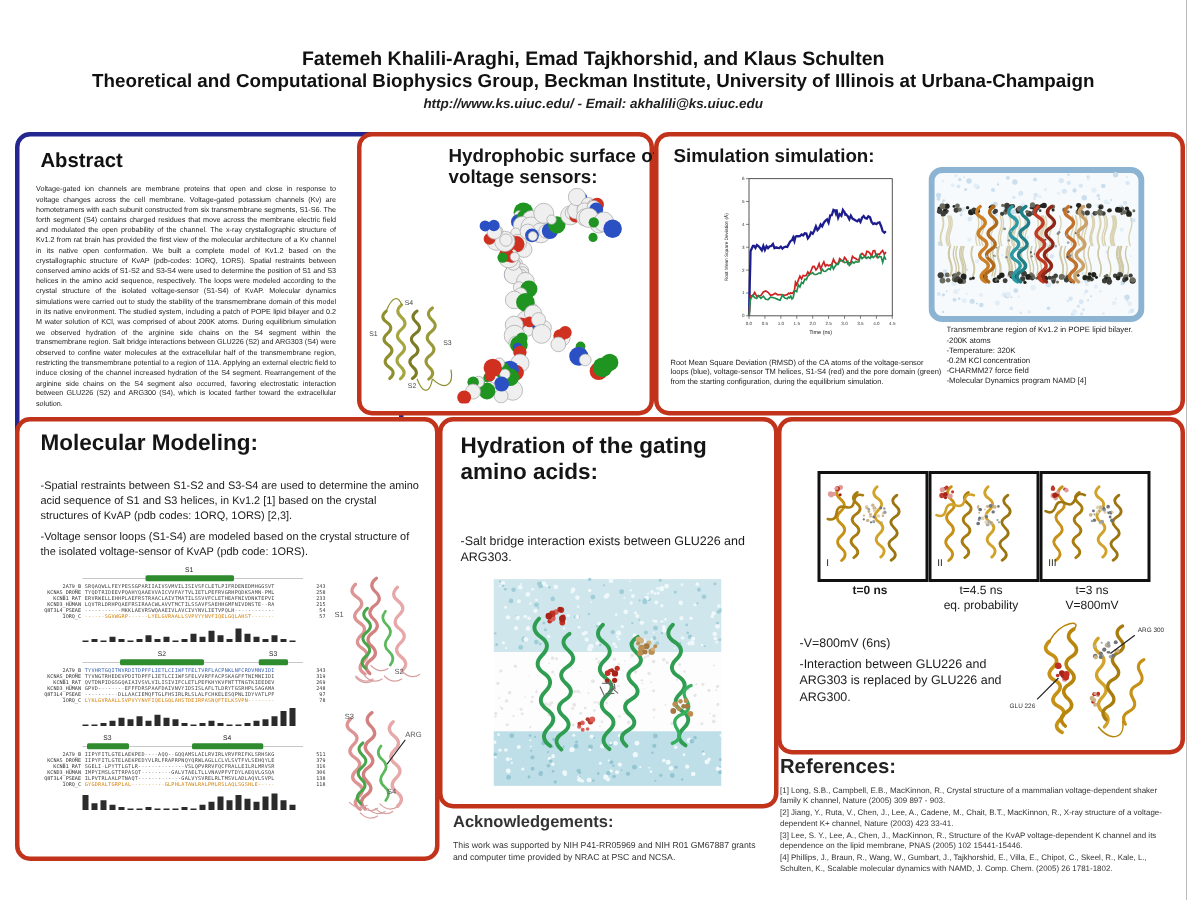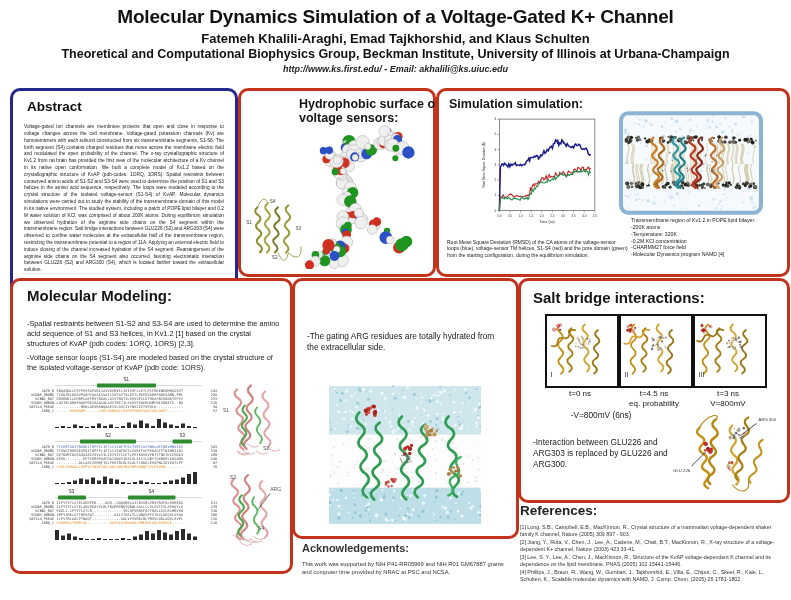--- a/index.html
+++ b/index.html
@@ -34,26 +34,25 @@
   .arow .ar{margin-left:auto;width:26px;text-align:right;font:6.8px "DejaVu Sans Mono",monospace;color:#333;}
   .ahist{display:flex;align-items:flex-end;gap:4px;height:26px;margin:4px 0 0 72px;}
   .ahist span{display:inline-block;width:8px;background:#2b2b2b;}
   svg text{font-family:"Liberation Sans",sans-serif;}
 </style>
 </head>
 <body>
 
 <div class="poster">
 
-  <div class="abs hdr-title">Molecular Dynamics Simulation of a Voltage-Gated K+ Channel</div>
   <div class="abs hdr-authors">Fatemeh Khalili-Araghi,  Emad Tajkhorshid, and Klaus Schulten</div>
   <div class="abs hdr-affil">Theoretical and Computational Biophysics Group, Beckman Institute, University of Illinois at Urbana-Champaign</div>
-  <div class="abs hdr-links">http://www.ks.first.edu/      - Email: akhalili@ks.uiuc.edu</div>
+  <div class="abs hdr-links">http://www.ks.uiuc.edu/      - Email: akhalili@ks.uiuc.edu</div>
 
-  <div class="box navy" style="left:10px;top:88px;width:222px;height:220px;">
+  <div class="box navy" style="left:10px;top:88px;width:222px;height:220px;padding-left:31px;">
     <div class="abs" style="left:14px;top:8px;font-size:13.5px;font-weight:700;">Abstract</div>
     <div class="abs" style="left:11px;top:32px;width:200px;height:178px;overflow:hidden;">
       <div class="s50 just" style="font-size:9.6px;line-height:1.42;color:#1c1c1c;">Voltage-gated ion channels are membrane proteins that open and close in response to voltage changes across the cell membrane. Voltage-gated potassium channels (Kv) are homotetramers with each subunit constructed from six transmembrane segments, S1-S6. The forth segment (S4) contains charged residues that move across the membrane electric field and modulated the open probability of the channel. The x-ray crystallographic structure of Kv1.2 from rat brain has provided the first view of the molecular architecture of a Kv channel in its native open conformation. We built a complete model of Kv1.2 based on the crystallographic structure of KvAP (pdb-codes: 1ORQ, 1ORS). Spatial restraints between conserved amino acids of S1-S2 and S3-S4 were used to determine the position of S1 and S3 helices in the amino acid sequence, respectively. The loops were modeled according to the crystal structure of the isolated voltage-sensor (S1-S4) of KvAP. Molecular dynamics simulations were carried out to study the stability of the transmembrane domain of this model in its native environment. The studied system, including a patch of POPE lipid bilayer and 0.2 M water solution of KCl, was comprised of about 200K atoms. During equilibrium simulation we observed hydration of the arginine side chains on the S4 segment within the transmembrane region. Salt bridge interactions between GLU226 (S2) and ARG303 (S4) were observed to confine water molecules at the extracellular half of the transmembrane region, restricting the transmembrane potential to a region of 11A. Applying an external electric field to induce closing of the channel increased hydration of the S4 segment. Rearrangement of the arginine side chains on the S4 segment also occurred, favoring electrostatic interaction between GLU226 (S2) and ARG300 (S4), which is located farther toward the extracellular solution.</div>
     </div>
   </div>
 
   <div class="box red" style="left:238px;top:88px;width:192px;height:183px;">
     <div class="abs sec-title" style="left:10px;top:6px;width:165px;margin-left:48px;">Hydrophobic surface of the voltage sensors:</div>
     <svg class="abs" style="left:46px;top:26px;" width="142" height="152" viewBox="0 0 135 155">
         <g>
@@ -951,21 +950,22 @@
           <path d="M22,74 q6,6 12,2" fill="none" stroke="#d8a0a0" stroke-width="0.8"></path>
         </g>
       <line x1="52" y1="26" x2="40" y2="42" stroke="#222" stroke-width="0.7"></line>
       <text x="12" y="12" font-size="5" fill="#555">S3</text>
       <text x="40" y="62" font-size="5" fill="#555">S4</text>
       <text x="52" y="24" font-size="5" fill="#555">ARG</text>
     </svg>
   </div>
 
   <div class="box red" style="left:292px;top:278px;width:221px;height:255px;">
-    <div class="abs bullets" style="left:12px;top:50px;width:198px;">-The gating ARG residues are totally hydrated from the extracellular side.</div>
+    <div class="abs big-title" style="left:12px;top:8px;width:190px;">Hydration of the gating amino acids:</div>
+    <div class="abs bullets" style="left:12px;top:74px;width:198px;">-Salt bridge interaction exists between GLU226 and ARG303.</div>
     <svg class="abs" style="left:34px;top:104px;" width="152" height="140" viewBox="0 0 150 136">
         <g>
           <rect x="0" y="0" width="150" height="48" fill="#cfe6ec"></rect>
           <rect x="0" y="100" width="150" height="36" fill="#bfdfe8"></rect>
           <rect x="0" y="48" width="150" height="52" fill="#fdfdfd"></rect>
           <circle cx="36.4" cy="37.7" r="1.1" fill="#eff8fa"></circle>
           <circle cx="107.1" cy="15.3" r="1.3" fill="#eff8fa"></circle>
           <circle cx="23.4" cy="25.7" r="1.2" fill="#eff8fa"></circle>
           <circle cx="33.1" cy="3.0" r="1.6" fill="#eff8fa"></circle>
           <circle cx="46.7" cy="26.2" r="1.1" fill="#9fcdd8"></circle>
@@ -1429,21 +1429,20 @@
         </g>
       </svg>
   </div>
 
   <div class="abs ack-title" style="left:302px;top:542px;">Acknowledgements:</div>
   <div class="abs" style="left:302px;top:560px;width:212px;height:34px;overflow:hidden;">
     <div class="s50" style="font-size:11.6px;line-height:1.3;color:#333;">This work was supported by NIH P41-RR05969 and NIH R01 GM67887 grants and computer time provided by NRAC at PSC and NCSA.</div>
   </div>
 
   <div class="box red" style="left:518px;top:278px;width:266px;height:219px;">
-    <div class="abs big-title" style="left:12px;top:8px;">Salt bridge interactions:</div>
     <div class="panel" style="left:24px;top:33px;width:70px;height:70px;">
       <svg width="66" height="66" viewBox="0 0 70 68">
           <g>
             <path d="M14,8 q-5.2,4.3 0,8.7 q5.2,4.3 0,8.7 q-5.2,4.3 0,8.7 q5.2,4.3 0,8.7 q-5.2,4.3 0,8.7 q5.2,4.3 0,8.7" fill="none" stroke="#c79016" stroke-width="2" stroke-linecap="round" transform="rotate(-1 14 8)"></path>
             <path d="M26,12 q-5.2,3.8 0,7.7 q5.2,3.8 0,7.7 q-5.2,3.8 0,7.7 q5.2,3.8 0,7.7 q-5.2,3.8 0,7.7 q5.2,3.8 0,7.7" fill="none" stroke="#a87c0e" stroke-width="2" stroke-linecap="round" transform="rotate(3 26 12)"></path>
             <path d="M40,8 q-5.2,4.2 0,8.3 q5.2,4.2 0,8.3 q-5.2,4.2 0,8.3 q5.2,4.2 0,8.3 q-5.2,4.2 0,8.3 q5.2,4.2 0,8.3" fill="none" stroke="#d2a32a" stroke-width="2" stroke-linecap="round" transform="rotate(-3 40 8)"></path>
             <path d="M54,14 q-5.2,3.8 0,7.7 q5.2,3.8 0,7.7 q-5.2,3.8 0,7.7 q5.2,3.8 0,7.7 q-5.2,3.8 0,7.7 q5.2,3.8 0,7.7" fill="none" stroke="#9c7410" stroke-width="2" stroke-linecap="round" transform="rotate(5 54 14)"></path>
             <path d="M30,14 q-4.4,3.8 0,7.5 q4.4,3.8 0,7.5 q-4.4,3.8 0,7.5 q4.4,3.8 0,7.5" fill="none" stroke="#a87c0e" stroke-width="1.8" stroke-linecap="round" transform="rotate(56 30 14)"></path>
             <circle cx="9.5" cy="13.1" r="1.6" fill="#e09a9a"></circle>
             <circle cx="14.1" cy="8.5" r="1.6" fill="#e09a9a"></circle>
@@ -1571,33 +1570,33 @@
             <circle cx="48.4" cy="27.0" r="0.8" fill="#6f757a"></circle>
             <circle cx="41.4" cy="22.7" r="1.3" fill="#cbb289"></circle>
             <circle cx="46.4" cy="22.1" r="1.3" fill="#6f757a"></circle>
             <circle cx="42.2" cy="32.7" r="1.3" fill="#9aa0a6"></circle>
             <circle cx="47.8" cy="26.0" r="0.8" fill="#6f757a"></circle>
             <circle cx="36.0" cy="25.1" r="1.0" fill="#6f757a"></circle>
           </g>
         <text x="4" y="64" font-size="7" fill="#222">III</text>
         </svg>
     </div>
-    <div class="pcap" style="left:24px;top:108px;width:70px;">
+    <div class="pcap" style="left:24px;top:108px;width:70px;font-weight:bold;">
       <div>t=0  ns</div>
         <div></div>
     </div>
     <div class="pcap" style="left:98px;top:108px;width:70px;">
       <div>t=4.5 ns</div>
         <div>eq. probability</div>
     </div>
     <div class="pcap" style="left:172px;top:108px;width:70px;">
       <div>t=3 ns</div>
         <div>V=800mV</div>
     </div>
-    <div class="abs bullets" style="left:12px;top:129px;width:136px;text-align:center;">-V=800mV  (6ns)</div>
+    <div class="abs bullets" style="left:12px;top:142px;width:136px;">-V=800mV  (6ns)</div>
     <div class="abs bullets" style="left:12px;top:156px;width:136px;">-Interaction between GLU226 and ARG303 is replaced by GLU226 and ARG300.</div>
     <svg class="abs" style="left:148px;top:128px;" width="114" height="88" viewBox="0 0 112 86">
       <g>
           <path d="M30,18 q-6,4.3 0,8.6 q6,4.3 0,8.6 q-6,4.3 0,8.6 q6,4.3 0,8.6 q-6,4.3 0,8.6 q6,4.3 0,8.6 q-6,4.3 0,8.6" fill="none" stroke="#c79016" stroke-width="2.4" stroke-linecap="round" transform="rotate(-8 30 18)"></path>
           <path d="M46,10 q-6,4.6 0,9.1 q6,4.6 0,9.1 q-6,4.6 0,9.1 q6,4.6 0,9.1 q-6,4.6 0,9.1 q6,4.6 0,9.1 q-6,4.6 0,9.1" fill="none" stroke="#b8860b" stroke-width="2.4" stroke-linecap="round" transform="rotate(5 46 10)"></path>
           <path d="M62,16 q-5.6,4.8 0,9.7 q5.6,4.8 0,9.7 q-5.6,4.8 0,9.7 q5.6,4.8 0,9.7 q-5.6,4.8 0,9.7 q5.6,4.8 0,9.7" fill="none" stroke="#d2a32a" stroke-width="2.2" stroke-linecap="round" transform="rotate(-4 62 16)"></path>
           <path d="M78,8 q-5.6,4.4 0,8.9 q5.6,4.4 0,8.9 q-5.6,4.4 0,8.9 q5.6,4.4 0,8.9 q-5.6,4.4 0,8.9 q5.6,4.4 0,8.9 q-5.6,4.4 0,8.9" fill="none" stroke="#a87c0e" stroke-width="2.2" stroke-linecap="round" transform="rotate(10 78 8)"></path>
           <path d="M92,30 q-4.8,4.4 0,8.8 q4.8,4.4 0,8.8 q-4.8,4.4 0,8.8 q4.8,4.4 0,8.8 q-4.8,4.4 0,8.8" fill="none" stroke="#c79016" stroke-width="2" stroke-linecap="round" transform="rotate(16 92 30)"></path>
           <path d="M30,18 C38,4 52,4 46,10" fill="none" stroke="#b8860b" stroke-width="1"></path>
           <path d="M62,74 C70,84 80,82 78,70" fill="none" stroke="#b8860b" stroke-width="1"></path>

